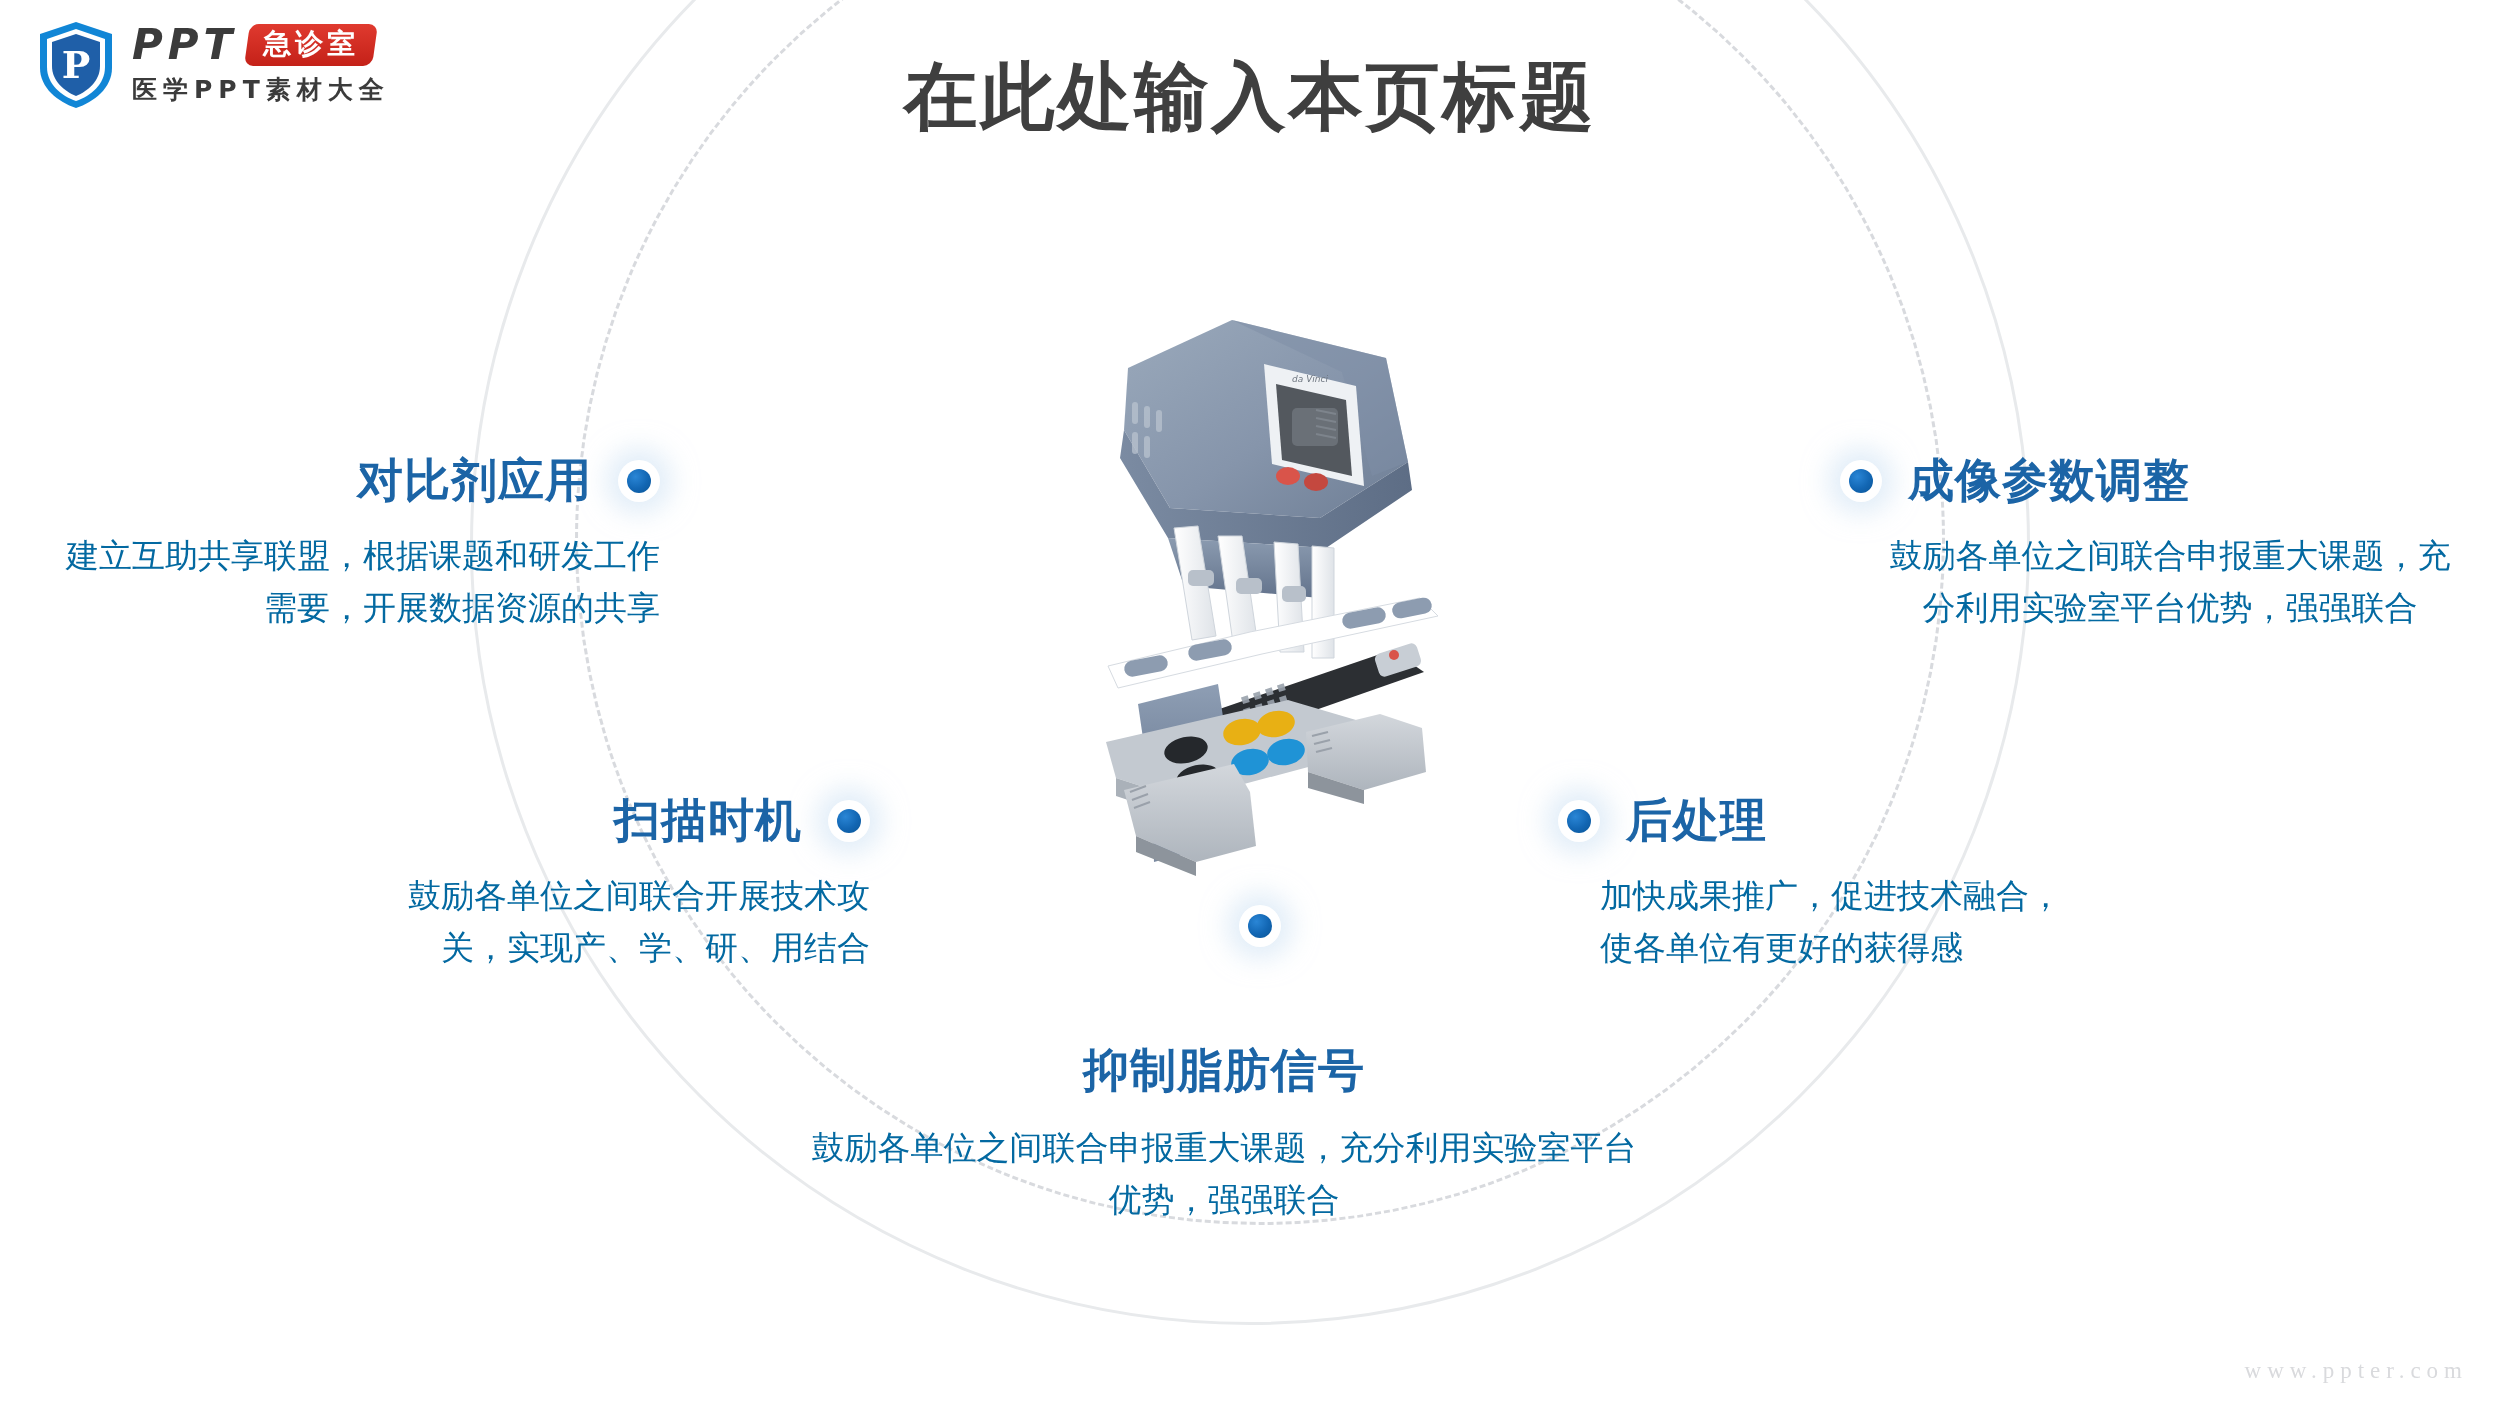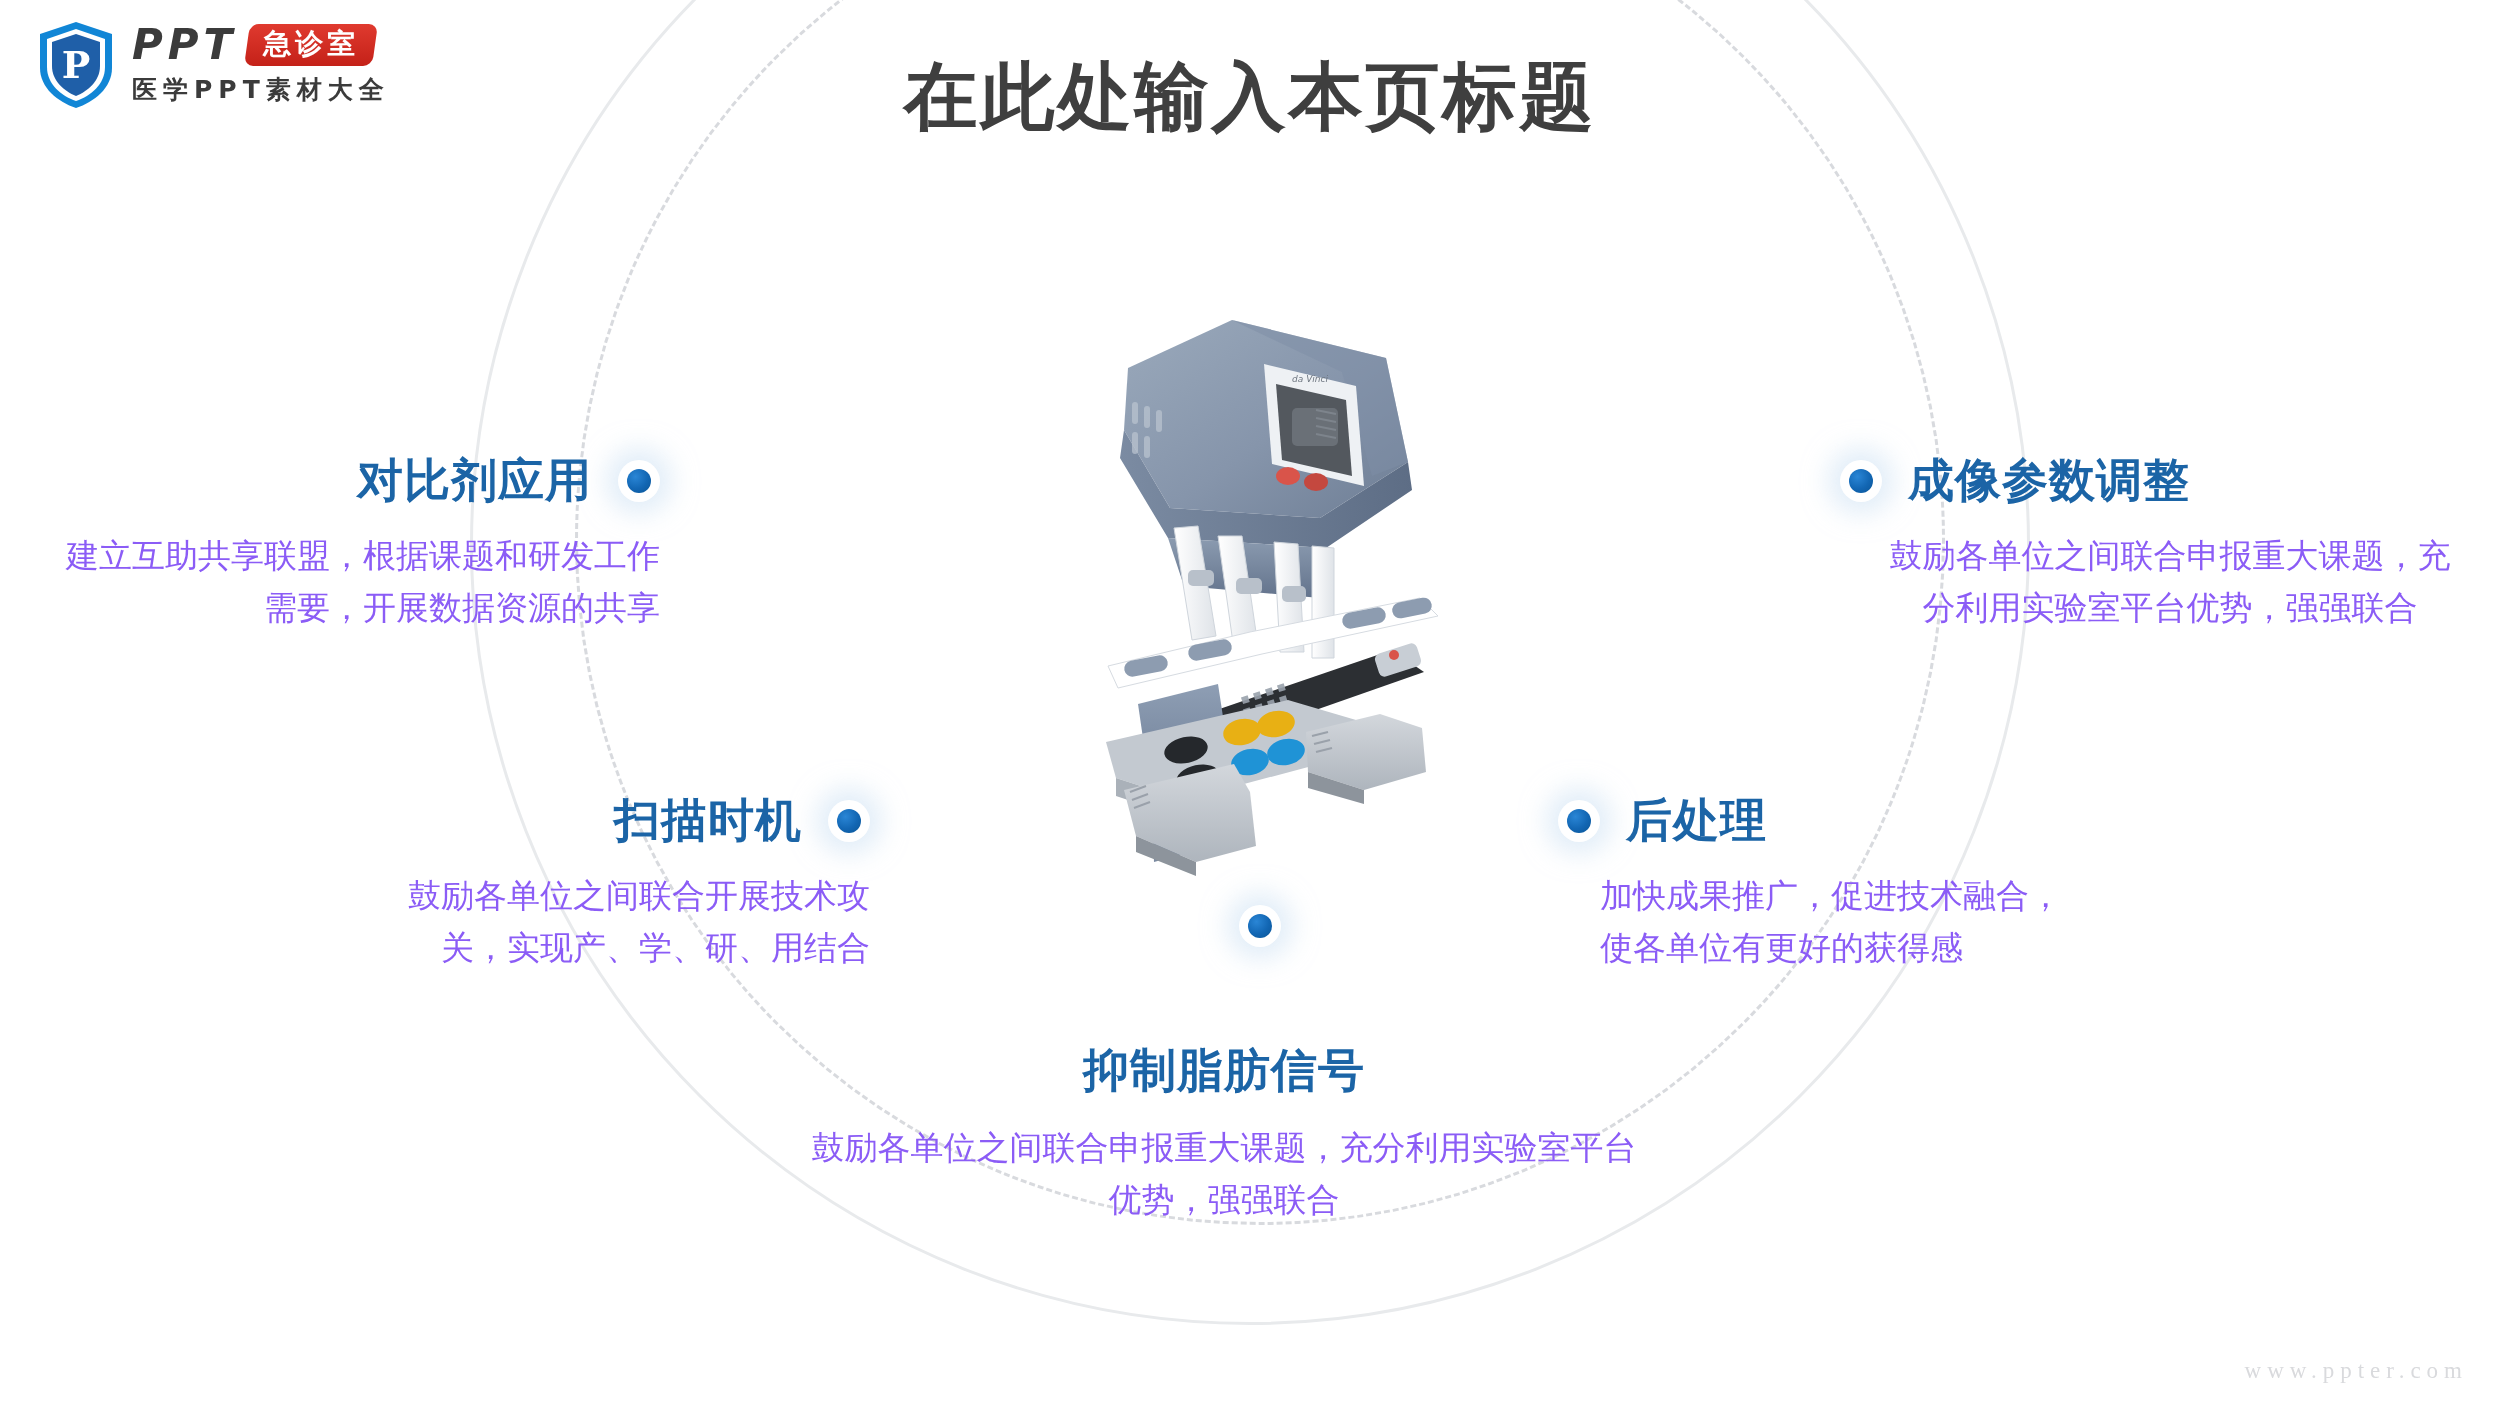--- a/index.html
+++ b/index.html
@@ -131,21 +131,21 @@
     color: #1b64a6;
     font-family: "DejaVu Sans", sans-serif;
     letter-spacing: 1px;
     white-space: nowrap;
     display: flex;
     align-items: center;
   }
   .item-body {
     font-size: 33px;
     line-height: 52px;
-    color: #8b5cf6;
+    color: #0369a1;
     font-family: "DejaVu Sans", sans-serif;
   }
 
   
   .dot {
     position: relative;
     width: 42px;
     height: 42px;
     border-radius: 50%;
     background: #ffffff;

